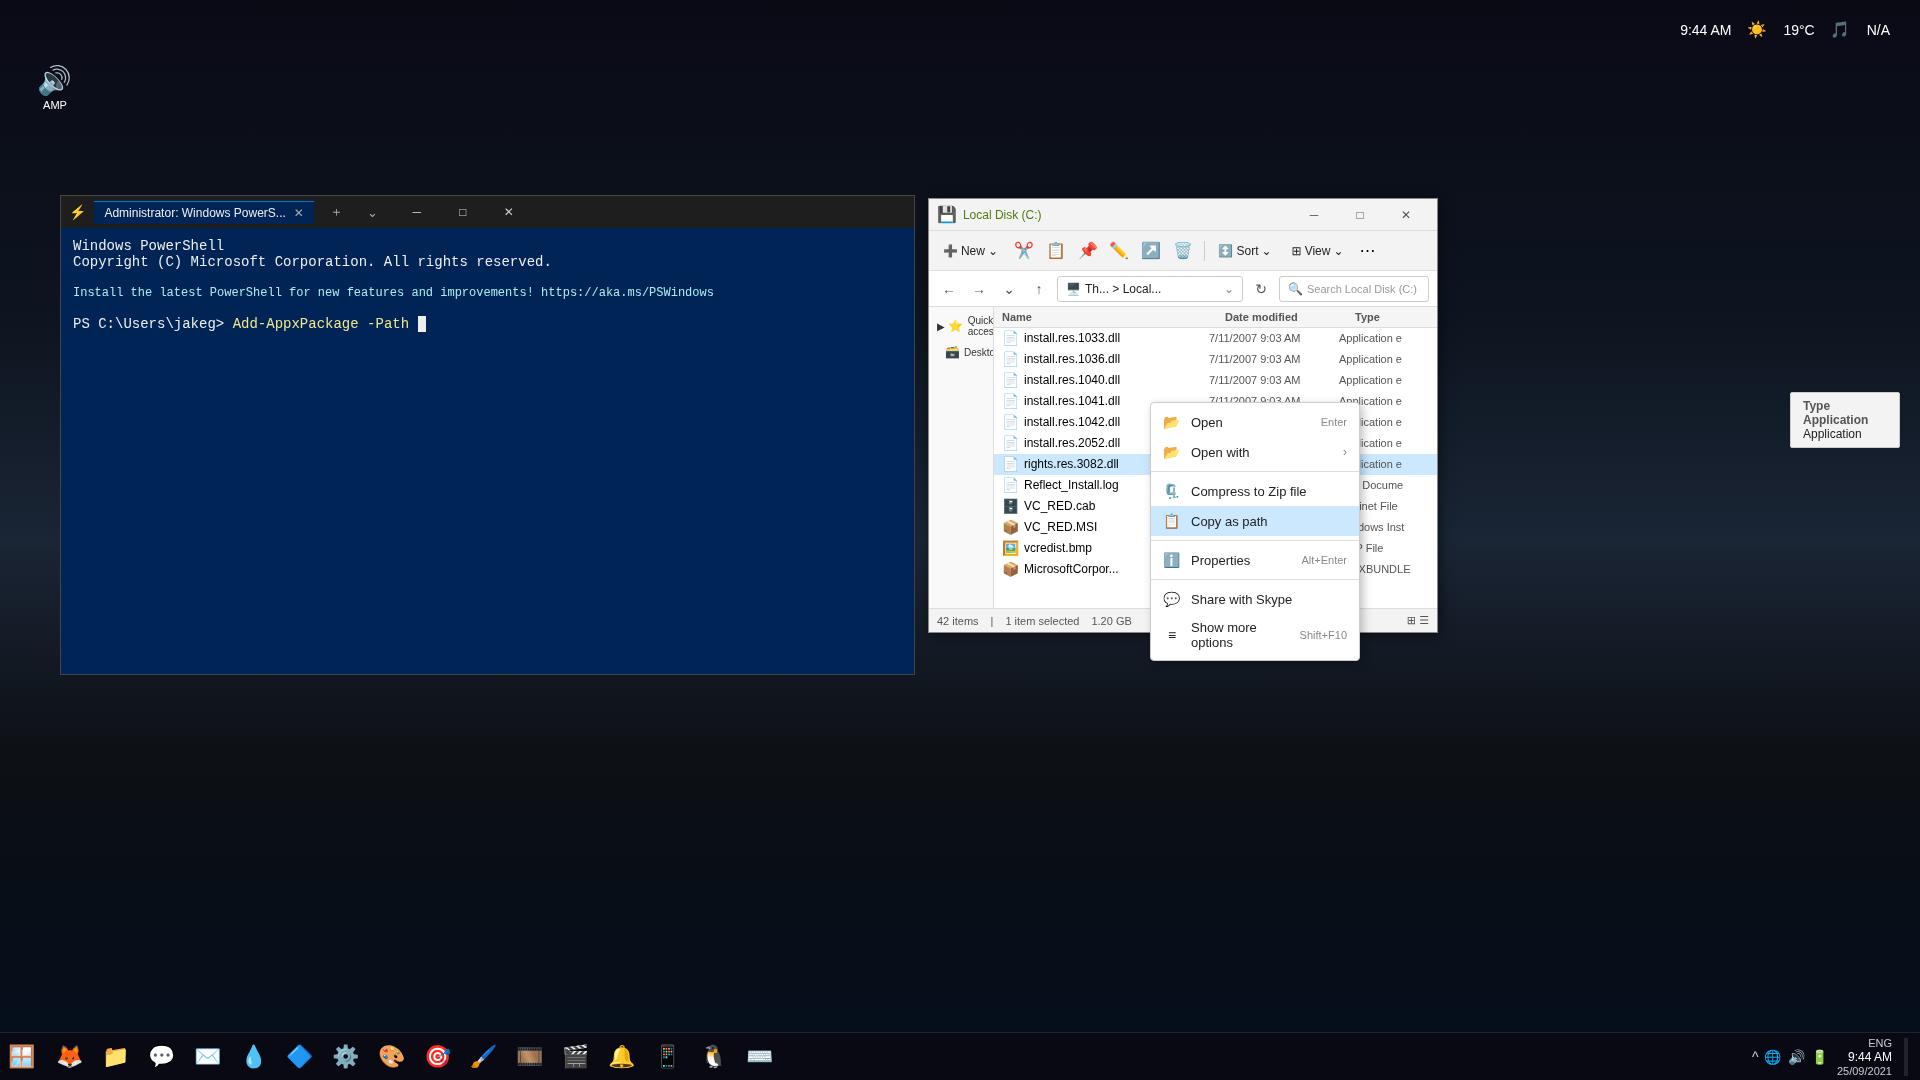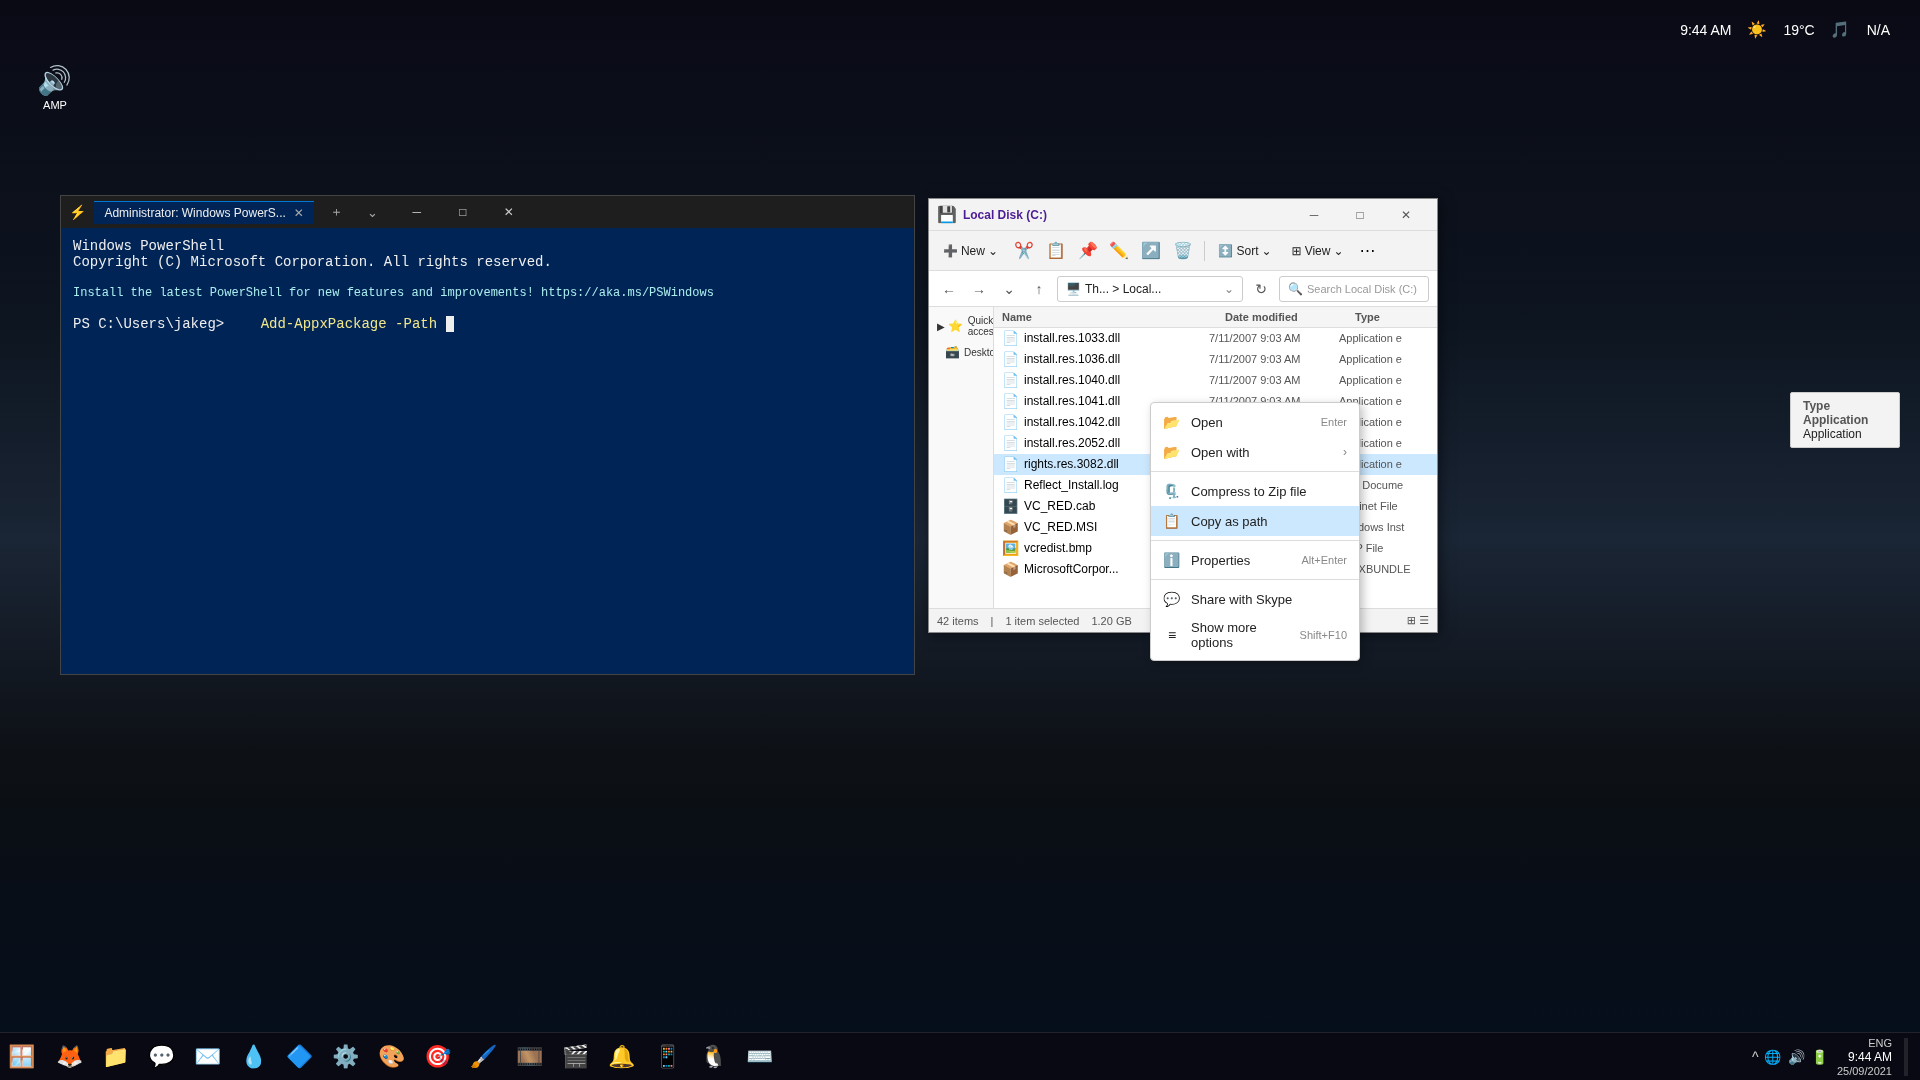--- a/index.html
+++ b/index.html
@@ -163,22 +163,22 @@
       padding: 0 8px;
       gap: 6px;
       flex-shrink: 0;
       border-bottom: 1px solid #ddd;
     }
 
     .explorer-title-icon { font-size: 16px; }
     .explorer-title-text {
       flex: 1;
       font-size: 12px;
-      color: #4c1d95;
-      font-weight: 700;
+      color: #4d7c0f;
+      font-weight: 400;
     }
 
     .explorer-toolbar {
       height: 40px;
       background: #f3f3f3;
       display: flex;
       align-items: center;
       padding: 0 6px;
       gap: 4px;
       border-bottom: 1px solid #ddd;
@@ -470,21 +470,21 @@
   </div>
   <div class="powershell-body">
     <div class="ps-prompt">Windows PowerShell</div>
     <div class="ps-prompt">Copyright (C) Microsoft Corporation. All rights reserved.</div>
     <div>&nbsp;</div>
     <div class="ps-prompt" style="color:#aee;font-size:12px;">Install the latest PowerShell for new features and improvements! https://aka.ms/PSWindows</div>
     <div>&nbsp;</div>
     <div>
       <span class="ps-prompt">PS C:\Users\jakeg&gt;</span>
       <span> </span>
-      <span class="ps-command" style="color:#f0e68c;margin-left:28px;">Add-AppxPackage</span>
+      <span class="ps-command" style="color:#f0e68c;">Add-AppxPackage</span>
       <span> </span>
       <span class="ps-flag">-Path</span>
       <span class="ps-cursor"></span>
     </div>
   </div>
 </div>
 
 <div class="explorer-window">
 
   <div class="explorer-titlebar">

